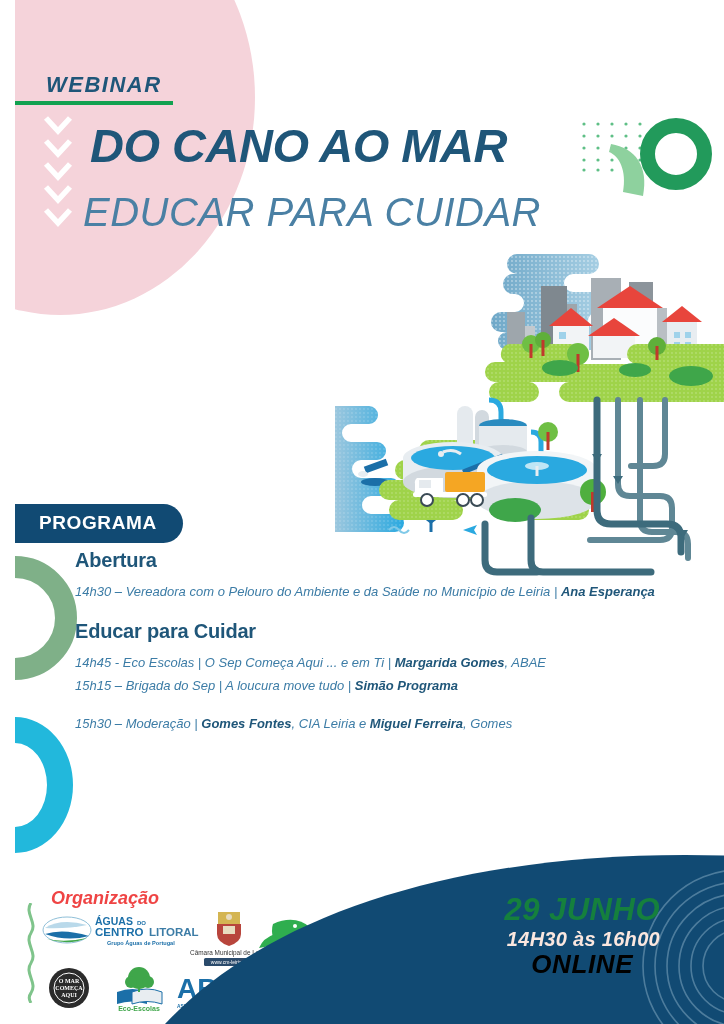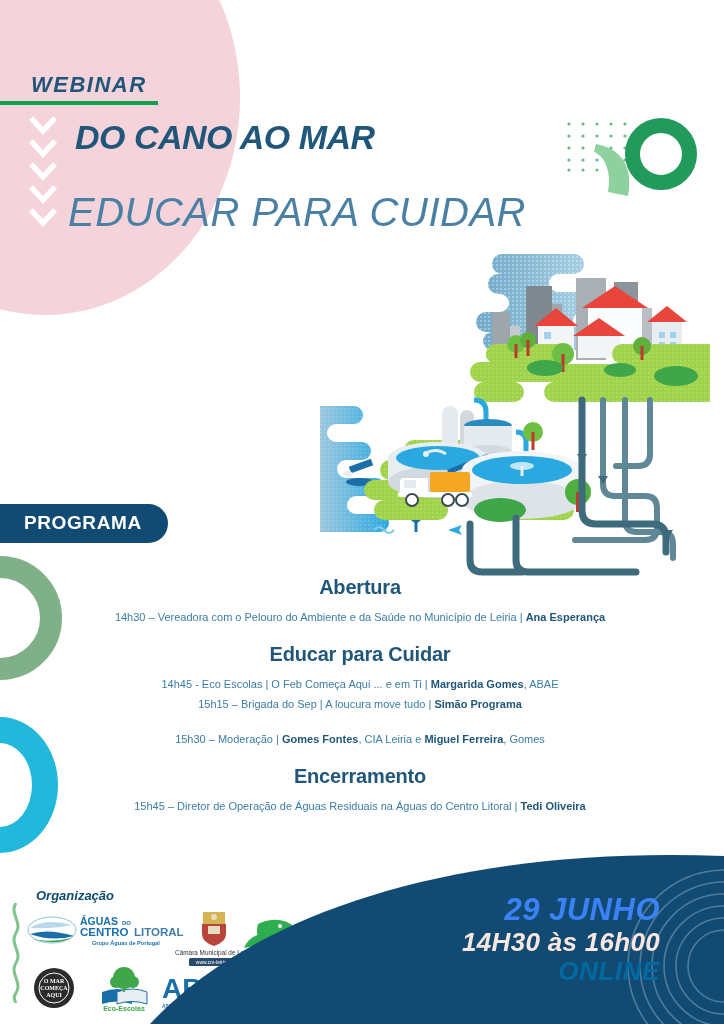--- a/index.html
+++ b/index.html
@@ -2,21 +2,21 @@
 <html><head>
 <meta charset="utf-8">
 <style>
   * { margin:0; padding:0; box-sizing:border-box; }
   html,body { background:#ffffff; }
   body {
     width:724px; height:1024px; position:relative; overflow:hidden;
     font-family:"Liberation Sans", sans-serif;
     background:#ffffff;
   }
-  .poster { position:absolute; inset:0; overflow:hidden; background:#fff; }
+  .poster { position:absolute; inset:0; overflow:hidden; background:#fff;margin-left:15px; }
 
   
   .pink-blob{
     position:absolute; left:-150px; top:-120px;
     width:390px; height:435px; border-radius:50%;
     background:#F5D3DA; z-index:1;
   }
   .dots-grid{ position:absolute; left:566px; top:121px; z-index:2; }
   .green-arc{ position:absolute; left:594px; top:140px; z-index:3; }
   .green-ring{
@@ -40,69 +40,69 @@
     font-size:22px; font-weight:bold; font-style:italic;
     letter-spacing:1.5px; color:#1F5679;
   }
   .green-rule{
     position:absolute; left:0px; top:101px; width:158px; height:4px;
     background:#12A150;
   }
   .chevrons{ position:absolute; left:27px; top:112px; z-index:7; }
   .title-main{
     position:absolute; left:75px; top:118px;
-    font-size:34px; font-weight:bold; font-style:italic;
+    font-size:47px; font-weight:bold; font-style:italic;
     letter-spacing:-0.5px; color:#1F5679; white-space:nowrap;
   }
   .title-sub{
     position:absolute; left:68px; top:190px;
     font-size:40px; font-weight:normal; font-style:italic;
     letter-spacing:0.5px; color:#4A80A4; white-space:nowrap;
   }
 
   
   .illus{ position:absolute; left:320px; top:248px; z-index:5; }
 
   
   .programa-badge{
     position:absolute; left:-24px; top:504px; z-index:8;
     background:#114A73; color:#fff;
     padding:8px 26px 9px 48px;
     border-radius:20px;
     font-size:19px; font-weight:bold; letter-spacing:0.6px;
   }
-  .program{ position:absolute; left:60px; top:576px; width:600px; z-index:8;text-align:center; }
+  .program{ position:absolute; left:60px; top:549px; width:600px; z-index:8; }
   .sec{ margin-bottom:16px; }
   .sec:last-child{ margin-bottom:0; }
   .sec-title{
     font-size:20px; font-weight:bold; color:#1F5679;
     margin-bottom:9px; letter-spacing:-0.2px;
   }
   .sec-line{
-    font-size:11px; color:#3C7CA6;
+    font-size:13px; font-style:italic; color:#3C7CA6;
     line-height:1.75; white-space:nowrap;
   }
   .sec-line b{ color:#1F5679; font-weight:bold; }
 
   
   .org-label{
     position:absolute; left:36px; top:888px; z-index:8;
-    font-size:13px; font-style:italic; font-weight:bold; color:#0c4a6e;
+    font-size:18px; font-style:italic; font-weight:bold; color:#ef4444;
   }
   .logos{ position:absolute; left:18px; top:908px; z-index:8; }
 
   
   .navy-wrap{ position:absolute; left:0; top:0; width:724px; height:1024px; z-index:9; pointer-events:none; }
   .date-block{
     position:absolute; right:64px; top:893px; z-index:10;
     text-align:right; line-height:1.12;
   }
-  .d-day{ font-size:31px; font-weight:bold; font-style:italic; color:#3b82f6; letter-spacing:0.5px; }
-  .d-time{ font-size:26px; font-weight:bold; font-style:italic; color:#FBE7DF; letter-spacing:0.3px; }
-  .d-mode{ font-size:26px; font-weight:bold; font-style:italic; color:#0369a1; letter-spacing:0.6px; }
+  .d-day{ font-size:31px; font-weight:bold; font-style:italic; color:#15803d; letter-spacing:0.5px; }
+  .d-time{ font-size:20px; font-weight:bold; font-style:italic; color:#FBE7DF; letter-spacing:0.3px; }
+  .d-mode{ font-size:26px; font-weight:bold; font-style:italic; color:#000000; letter-spacing:0.6px;text-align:center; }
 </style>
 </head>
 <body>
 
 <div class="poster">
 
   <div class="pink-blob"></div>
 
   <svg class="dots-grid" width="72" height="52">
     <g fill="#5FBF86">
@@ -338,32 +338,28 @@
 
   <div class="program">
 
     <div class="sec">
       <div class="sec-title">Abertura</div>
       <div class="sec-line"><span>14h30</span><span> – </span><span>Vereadora com o Pelouro do Ambiente e da Saúde no Município de Leiria | </span><b>Ana Esperança</b><span></span></div>
     </div>
 
     <div class="sec">
       <div class="sec-title">Educar para Cuidar</div>
-      <div class="sec-line"><span>14h45</span><span> - </span><span>Eco Escolas | O Feb Começa Aqui ... e em Ti | </span><b>Margarida Gomes</b><span>, ABAE</span></div>
+      <div class="sec-line"><span>14h45</span><span> - </span><span>Eco Escolas | O Sep Começa Aqui ... e em Ti | </span><b>Margarida Gomes</b><span>, ABAE</span></div>
       <div class="sec-line"><span>15h15</span><span> – </span><span>Brigada do Sep | A loucura move tudo | </span><b>Simão Programa</b><span></span></div>
     </div>
 
     <div class="sec">
       <div class="sec-line"><span>15h30</span><span> – </span><span>Moderação | </span><b>Gomes Fontes</b><span>, CIA Leiria e </span><b>Miguel Ferreira</b><span>, Gomes</span></div>
     </div>
 
-    <div class="sec">
-      <div class="sec-title">Encerramento</div>
-      <div class="sec-line"><span>15h45</span><span> – </span><span>Diretor de Operação de Águas Residuais na Águas do Centro Litoral | </span><b>Tedi Oliveira</b><span></span></div>
-    </div>
 
   </div>
 
   <div class="org-label">Organização</div>
 
   <svg class="logos" width="360" height="106" viewBox="0 0 360 106">
 
     <g>
       <ellipse cx="34" cy="22" rx="24" ry="13" fill="#ffffff" stroke="#8FBFD8" stroke-width="1"></ellipse>
       <path d="M12 20 q16 -10 42 -3 q-20 4 -42 3 z" fill="#B9D9EA"></path>

